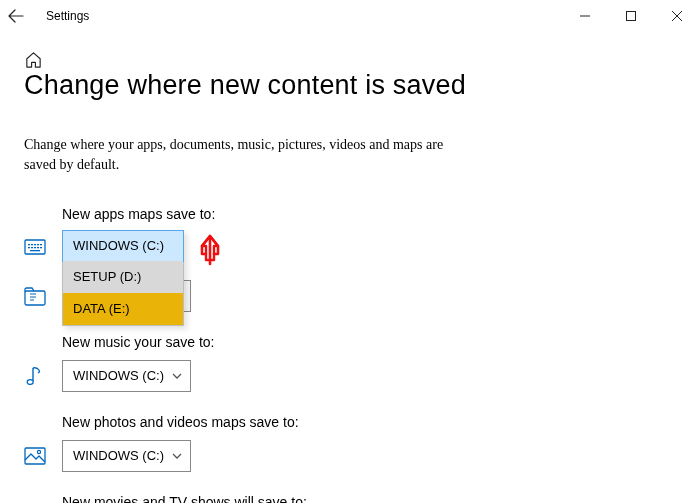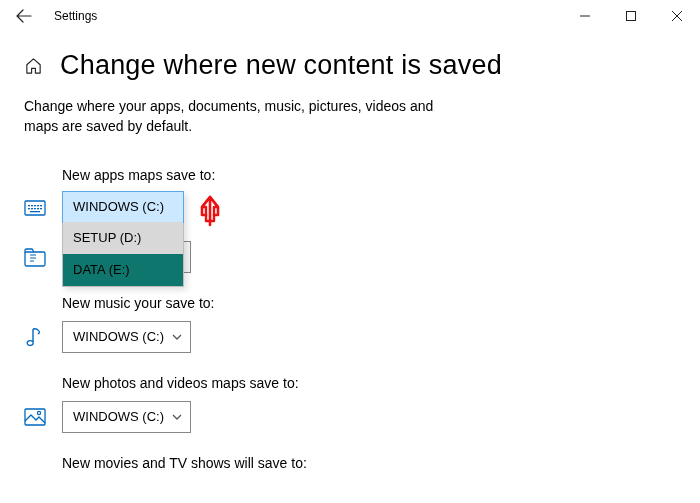--- a/index.html
+++ b/index.html
@@ -9,21 +9,21 @@
     color: #000;
     width: 700px;
     height: 503px;
     overflow: hidden;
     position: relative;
   }
   .titlebar {
     display: flex;
     align-items: center;
     height: 32px;
-    padding-left: 8px;
+    padding-left: 0;
     position: relative;
   }
   .back-btn {
     width: 32px; height: 32px;
     display: flex; align-items: center; justify-content: center;
     color: #222;
   }
   .title {
     font-size: 12px;
     margin-left: 14px;
@@ -36,39 +36,40 @@
   }
   .winbtn {
     width: 46px; height: 32px;
     display: flex; align-items: center; justify-content: center;
   }
   .content {
     padding: 0 24px 0 24px;
   }
   .header {
     display: flex;
-    align-items: center;
     margin-top: 18px;
-    margin-bottom: 15px;
+    margin-bottom: 34px;
+    flex-direction: column;
   }
   .home-icon {
     width: 20px; height: 20px;
     margin-right: 16px;
     flex-shrink: 0;
   }
   h1 {
     font-weight: 400;
     font-size: 27px;
     letter-spacing: 0.2px;
   }
   .desc {
     font-size: 14px;
     line-height: 1.45;
     max-width: 430px;
     margin-bottom: 30px;
+    font-family: Liberation Serif, serif;
   }
   .section {
     position: relative;
     margin-bottom: 22px;
   }
   .section-label {
     font-size: 14px;
     margin-bottom: 10px;
     margin-left: 38px;
   }
@@ -108,21 +109,21 @@
     background: #f2f2f2;
     z-index: 10;
     box-shadow: 3px 3px 6px rgba(0,0,0,0.12);
   }
   .dd-item {
     height: 32px;
     display: flex;
     align-items: center;
     padding-left: 10px;
     font-size: 13px;
-    background: #0f766e;
+    background: #eab308;
   }
   .dd-item.selected {
     background: #cce8ff;
     border: 1px solid #59a7e8;
     margin: -1px;
   }
   .dd-item.hover {
     background: #d8d8d8;
   }
   .annot-arrow {

